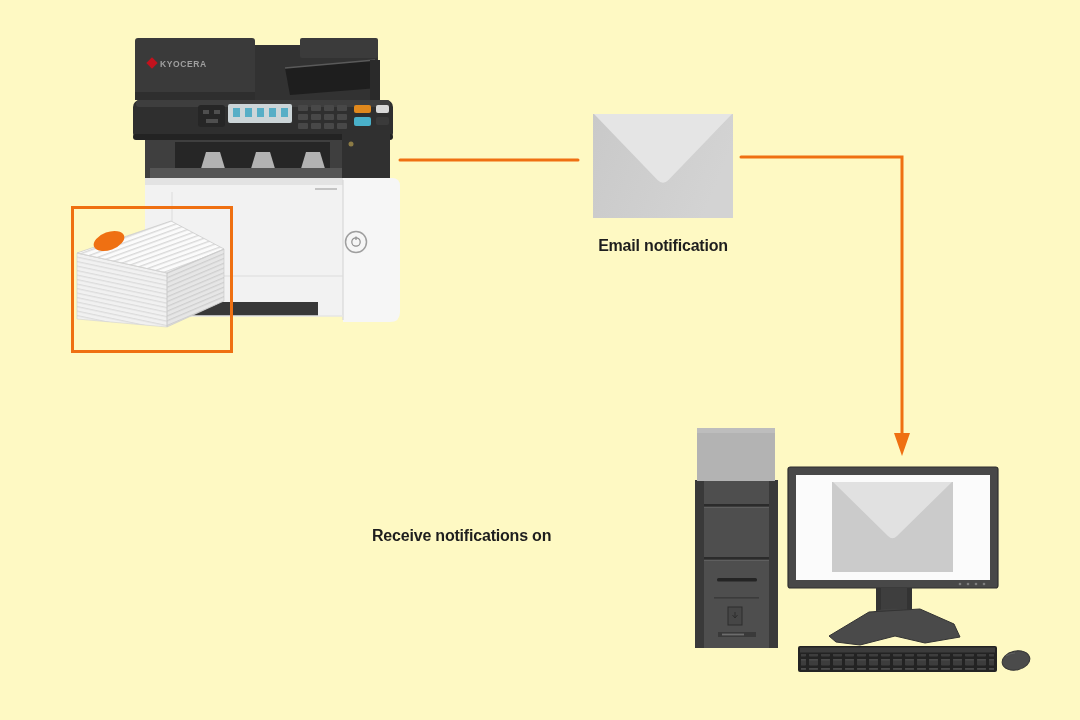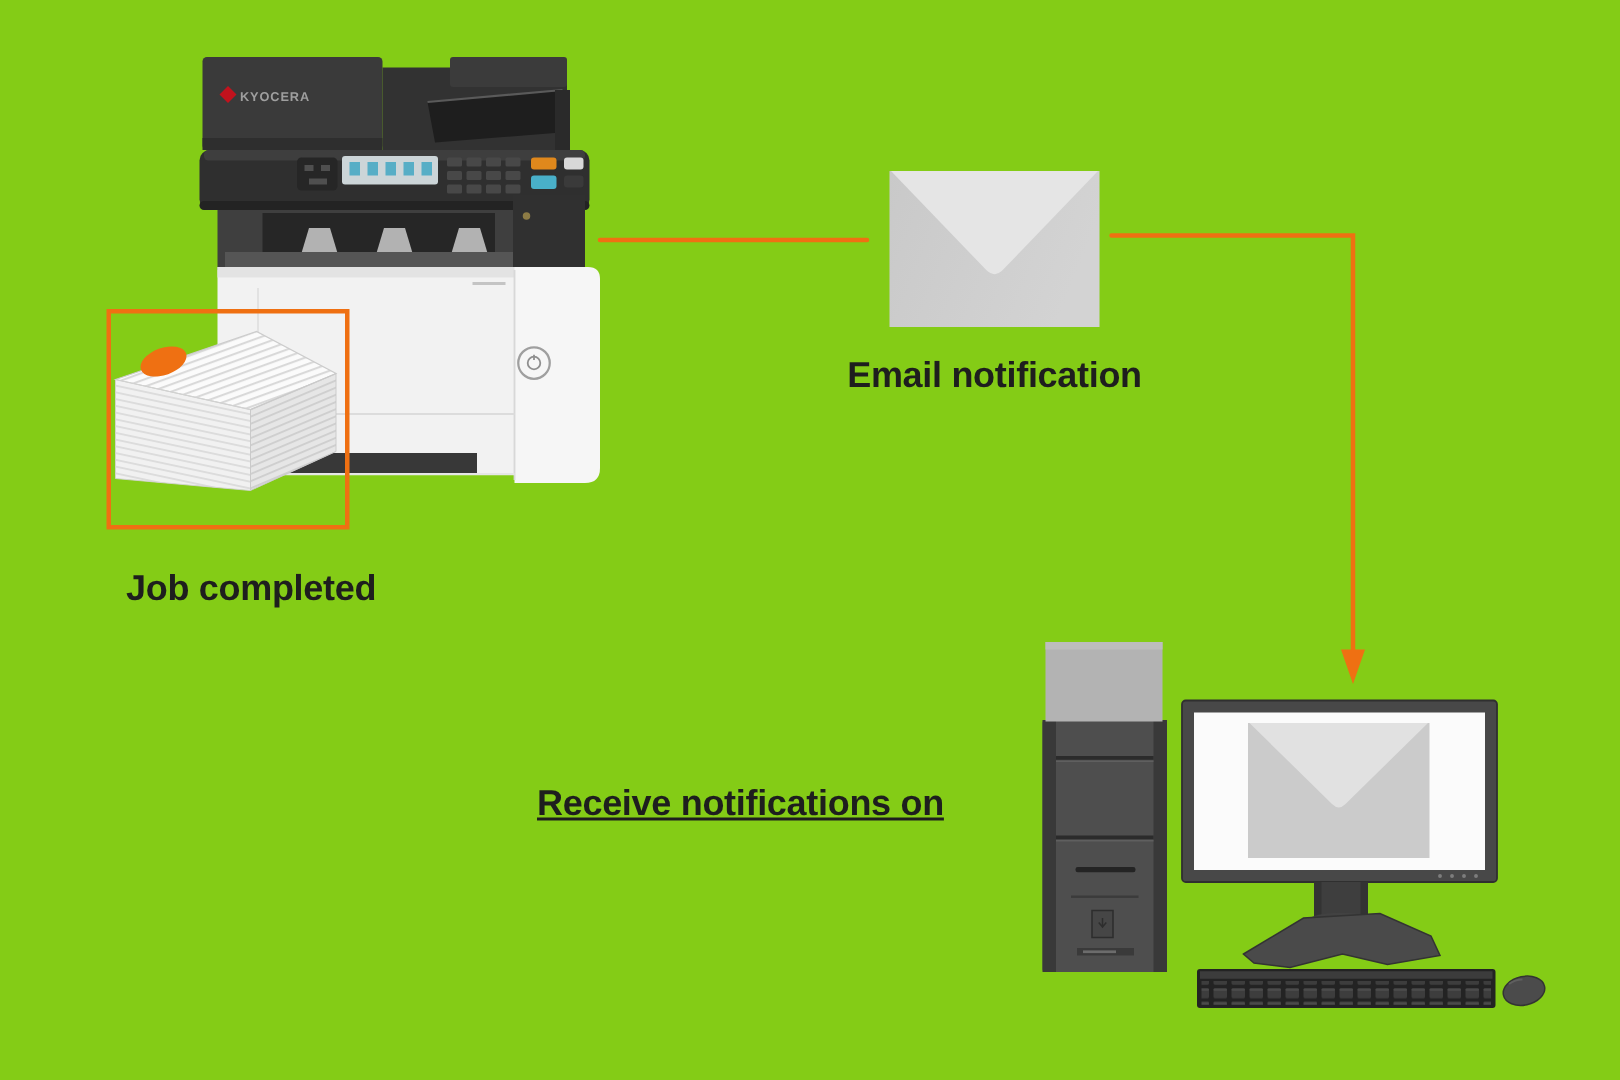--- a/index.html
+++ b/index.html
@@ -1,33 +1,33 @@
 <!DOCTYPE html>
 <html><head>
 <meta charset="utf-8">
 <style>
   html,body{margin:0;padding:0;background:#ffffff;}
   .canvas{
     position:relative;
     width:1080px;height:720px;
-    background:#84cc16;
+    background:#fef9c3;
     overflow:hidden;
     font-family:"Liberation Sans", sans-serif;
   }
   .label{
     position:absolute;
     font-weight:700;
-    font-size:24px;
+    font-size:16px;
     color:#1e1e1e;
     letter-spacing:-0.2px;
     white-space:nowrap;
   }
   .label.job{left:84px;top:379px;}
   .label.email{left:538px;top:237px;width:250px;text-align:center;}
-  .label.receive{left:358px;top:521px;line-height:29px;text-decoration:underline;}
+  .label.receive{left:372px;top:521px;line-height:29px;}
   .job-box{
     position:absolute;
     left:71px;top:206px;
     width:156px;height:141px;
     border:3px solid #ef7012;
     background:transparent;
   }
   .printer{position:absolute;left:130px;top:30px;width:272px;height:322px;}
   .stack{position:absolute;left:1px;top:2px;width:152px;height:120px;}
   .envelope{position:absolute;left:591px;top:112px;width:144px;height:108px;}
@@ -140,21 +140,20 @@
       <polygon points="2,42 96,10 149,38 92,62" fill="#fbfbfb"></polygon>
       <polygon points="2,42 96,10 149,38 92,62" fill="url(#pt-top)"></polygon>
       <polygon points="2,42 96,10 149,38 92,62" fill="none" stroke="#cccccc" stroke-width="0.8"></polygon>
       <polygon points="2,42 92,62 92,116 2,108" fill="none" stroke="#d2d2d2" stroke-width="0.6"></polygon>
       <polygon points="92,62 149,38 149,90 92,116" fill="none" stroke="#c8c8c8" stroke-width="0.6"></polygon>
 
       <ellipse cx="34" cy="30" rx="16" ry="9" fill="#ef7012" transform="rotate(-20 34 30)"></ellipse>
     </svg>
   </div>
 
-  <div class="label job">Job completed</div>
 
   <svg class="envelope" viewBox="0 0 144 108" aria-hidden="true">
     <defs>
       <linearGradient id="envBody" x1="0" y1="0" x2="1" y2="0.3">
         <stop offset="0" stop-color="#c9c9c9"></stop>
         <stop offset="1" stop-color="#d3d3d3"></stop>
       </linearGradient>
     </defs>
     <rect x="2" y="2" width="140" height="104" fill="url(#envBody)"></rect>
     <path d="M3,2 L141,2 L77.5,68 Q72,73.5 66.5,68 Z" fill="#e5e5e5"></path>

